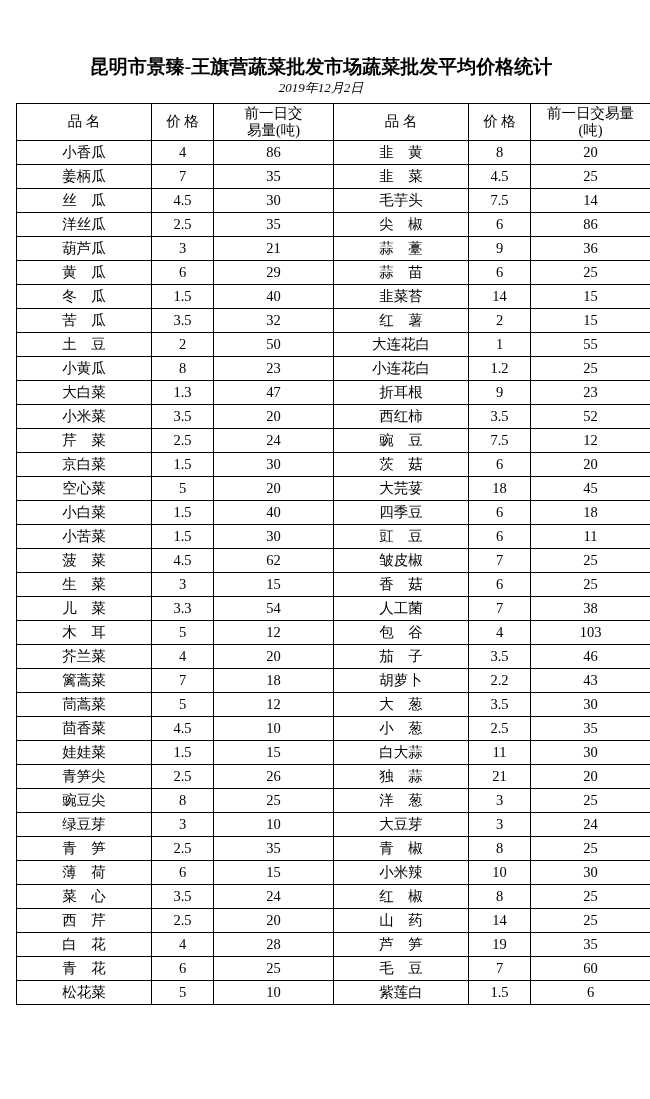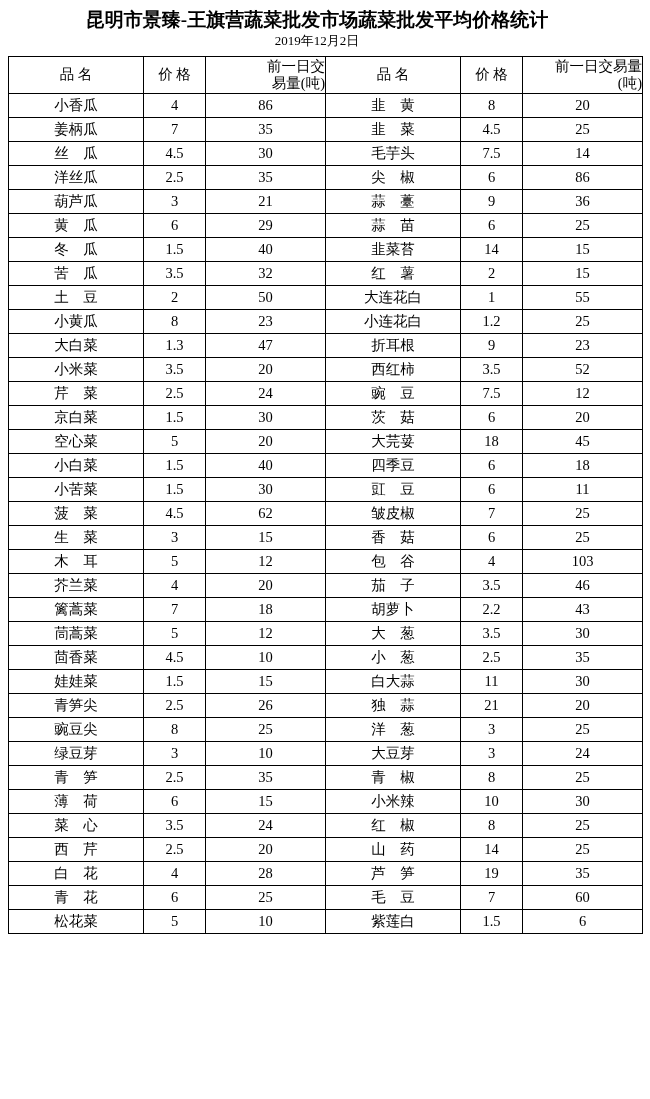--- a/index.html
+++ b/index.html
@@ -9,37 +9,39 @@
   }
   body {
     width: 650px;
     min-height: 1099px;
     font-family: "Liberation Serif", "DejaVu Serif", serif;
     color: #000000;
   }
   .page {
     width: 634px;
     box-sizing: border-box;
-    padding: 6px 8px 4px 8px;
+    padding: 6px 8px 4px 16px;
+    margin-top: 47px;
   }
   .doc-title {
     text-align: center;
     font-size: 19px;
     font-weight: bold;
     letter-spacing: 0px;
     line-height: 1.25;
     margin: 2px 0 1px 0;
     white-space: nowrap;
   }
   .doc-subtitle {
     text-align: center;
     font-size: 13px;
     font-weight: normal;
     line-height: 1.3;
     margin: 0 0 6px 0;
+    font-style: italic;
   }
   table.price-table {
     width: 634px;
     border-collapse: collapse;
     table-layout: fixed;
     margin: 0 auto;
   }
   table.price-table th,
   table.price-table td {
     border: 1px solid #000000;
@@ -61,21 +63,20 @@
   col.c-name  { width: 135px; }
   col.c-price { width: 62px; }
   col.c-vol   { width: 120px; }
 
   .name-cell {
     letter-spacing: 0px;
   }
   .hdr-two-line {
     display: block;
     line-height: 1.15;
-    text-align: right;
   }
 </style>
 </head>
 <body>
 
 <div class="page">
 
   <div class="doc-title">昆明市景臻-王旗营蔬菜批发市场蔬菜批发平均价格统计</div>
   <div class="doc-subtitle">2019年12月2日</div>
 
@@ -251,20 +252,28 @@
         </tr>
         <tr>
           <td class="name-cell">生　菜</td>
           <td>3</td>
           <td>15</td>
           <td class="name-cell">香　菇</td>
           <td>6</td>
           <td>25</td>
         </tr>
         <tr>
+          <td class="name-cell">儿　菜</td>
+          <td>3.3</td>
+          <td>54</td>
+          <td class="name-cell">人工菌</td>
+          <td>7</td>
+          <td>38</td>
+        </tr>
+        <tr>
           <td class="name-cell">木　耳</td>
           <td>5</td>
           <td>12</td>
           <td class="name-cell">包　谷</td>
           <td>4</td>
           <td>103</td>
         </tr>
         <tr>
           <td class="name-cell">芥兰菜</td>
           <td>4</td>

